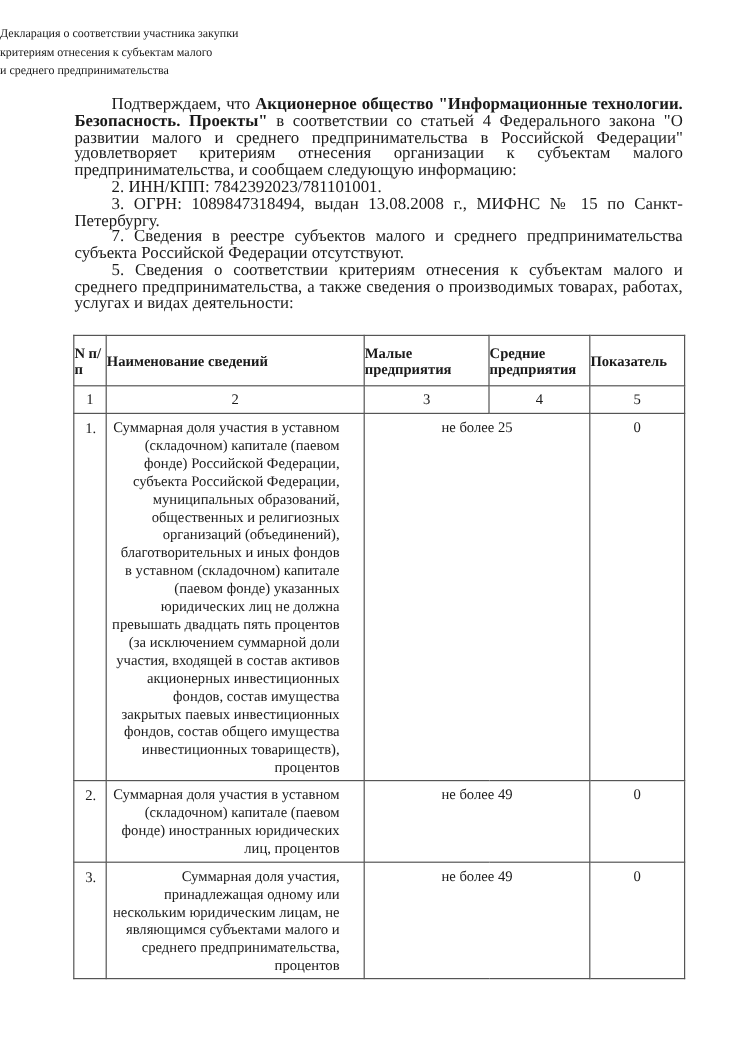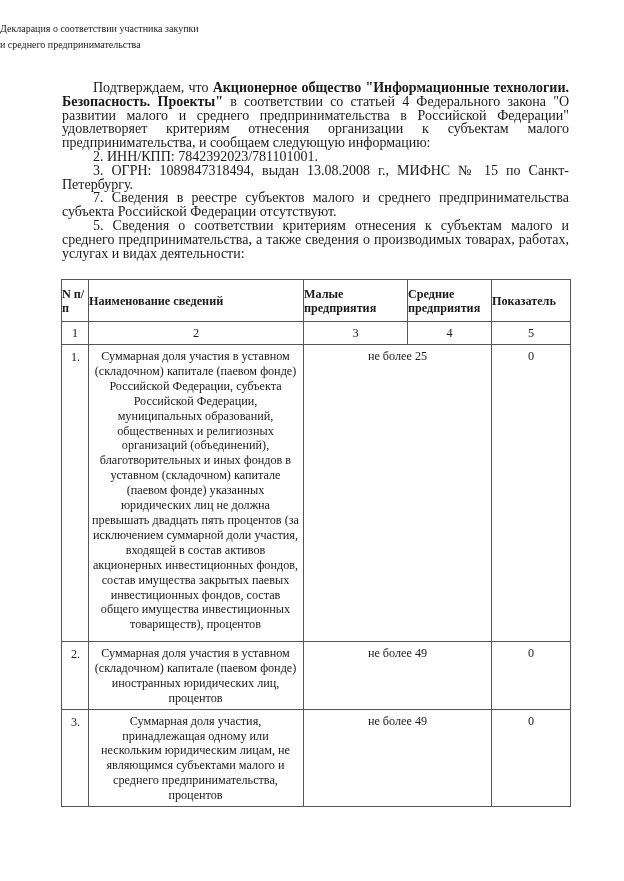--- a/index.html
+++ b/index.html
@@ -22,30 +22,31 @@
   table {
     position:absolute; left:61px; top:279px; width:509px;
     border-collapse:collapse; table-layout:fixed;
     font-size:12.2px; line-height:14.9px;
   }
   td, th { border:1px solid #555; padding:0; vertical-align:top; }
   th { font-weight:bold; vertical-align:middle; text-align:left; line-height:14px; }
   .hdr-row { height:42px; }
   .num-row td { text-align:center; height:22px; vertical-align:middle; }
   .n-cell { padding:5px 0 0 9px; }
-  .desc-cell { padding:4px 4px 3px 3px; text-align:center; }
+  .desc-cell { padding:4px 20px 3px 3px; text-align:right; }
   .val-cell { text-align:center; padding-top:4px;margin-top:12px; }
 </style>
 </head>
 <body>
 
 <div class="page">
 
   <div class="title">
     <div>Декларация о соответствии участника закупки</div>
+    <div>критериям отнесения к субъектам малого</div>
     <div>и среднего предпринимательства</div>
   </div>
 
   <div class="body-text">
     <p><span>Подтверждаем, что </span><b>Акционерное общество "Информационные технологии. Безопасность. Проекты"</b><span> в соответствии со статьей 4 Федерального закона "О развитии малого и среднего предпринимательства в Российской Федерации" удовлетворяет критериям отнесения организации к субъектам малого предпринимательства, и сообщаем следующую информацию:</span></p>
     <p>2. ИНН/КПП: 7842392023/781101001.</p>
     <p>3. ОГРН: 1089847318494, выдан 13.08.2008 г., МИФНС № 15 по Санкт-Петербургу.</p>
     <p>7. Сведения в реестре субъектов малого и среднего предпринимательства субъекта Российской Федерации отсутствуют.</p>
     <p>5. Сведения о соответствии критериям отнесения к субъектам малого и среднего предпринимательства, а также сведения о производимых товарах, работах, услугах и видах деятельности:</p>
   </div>

